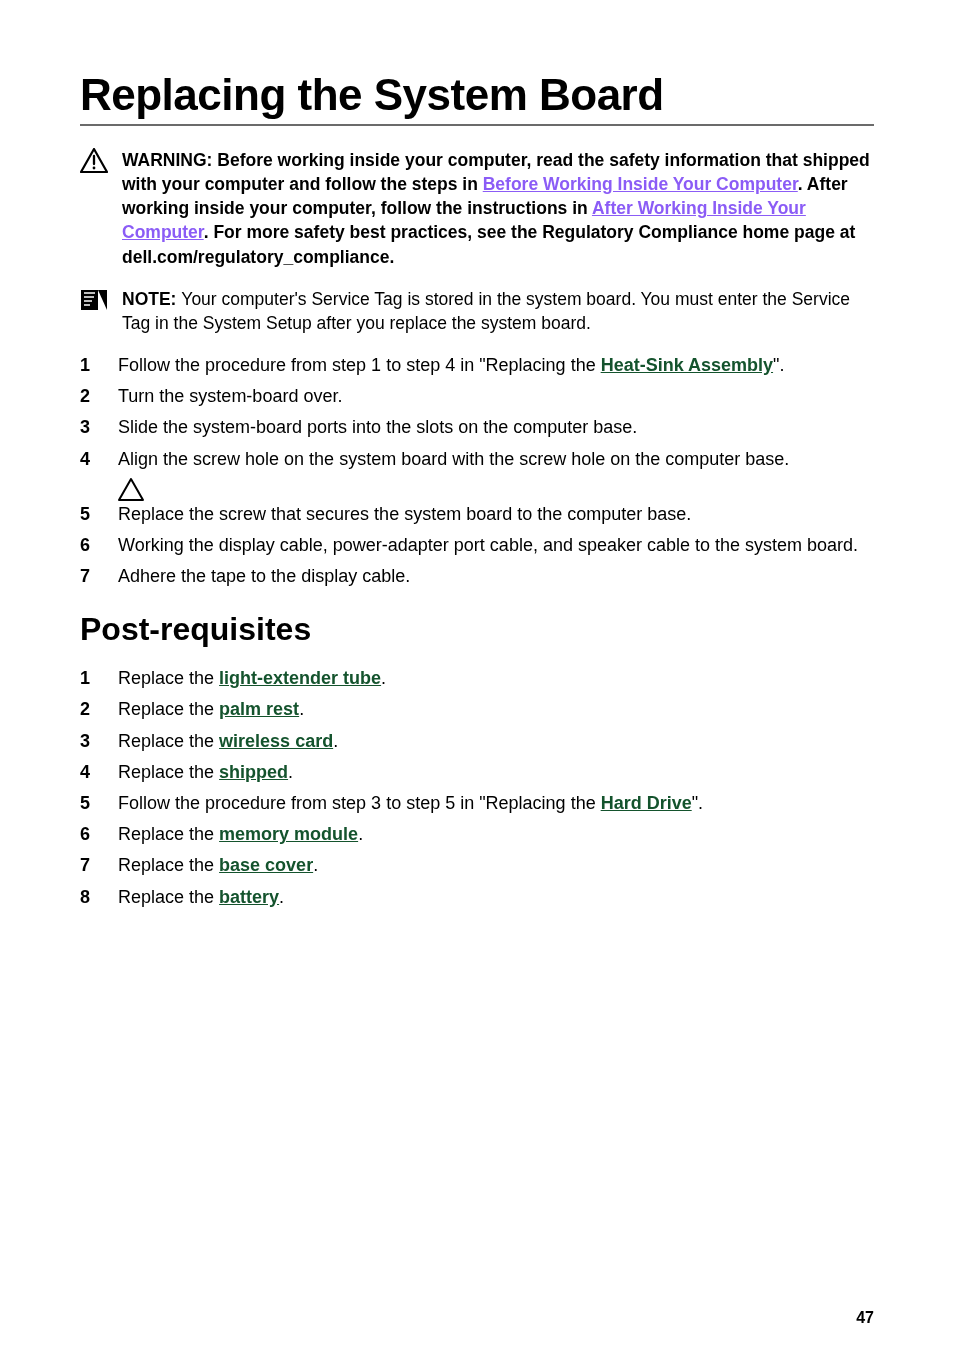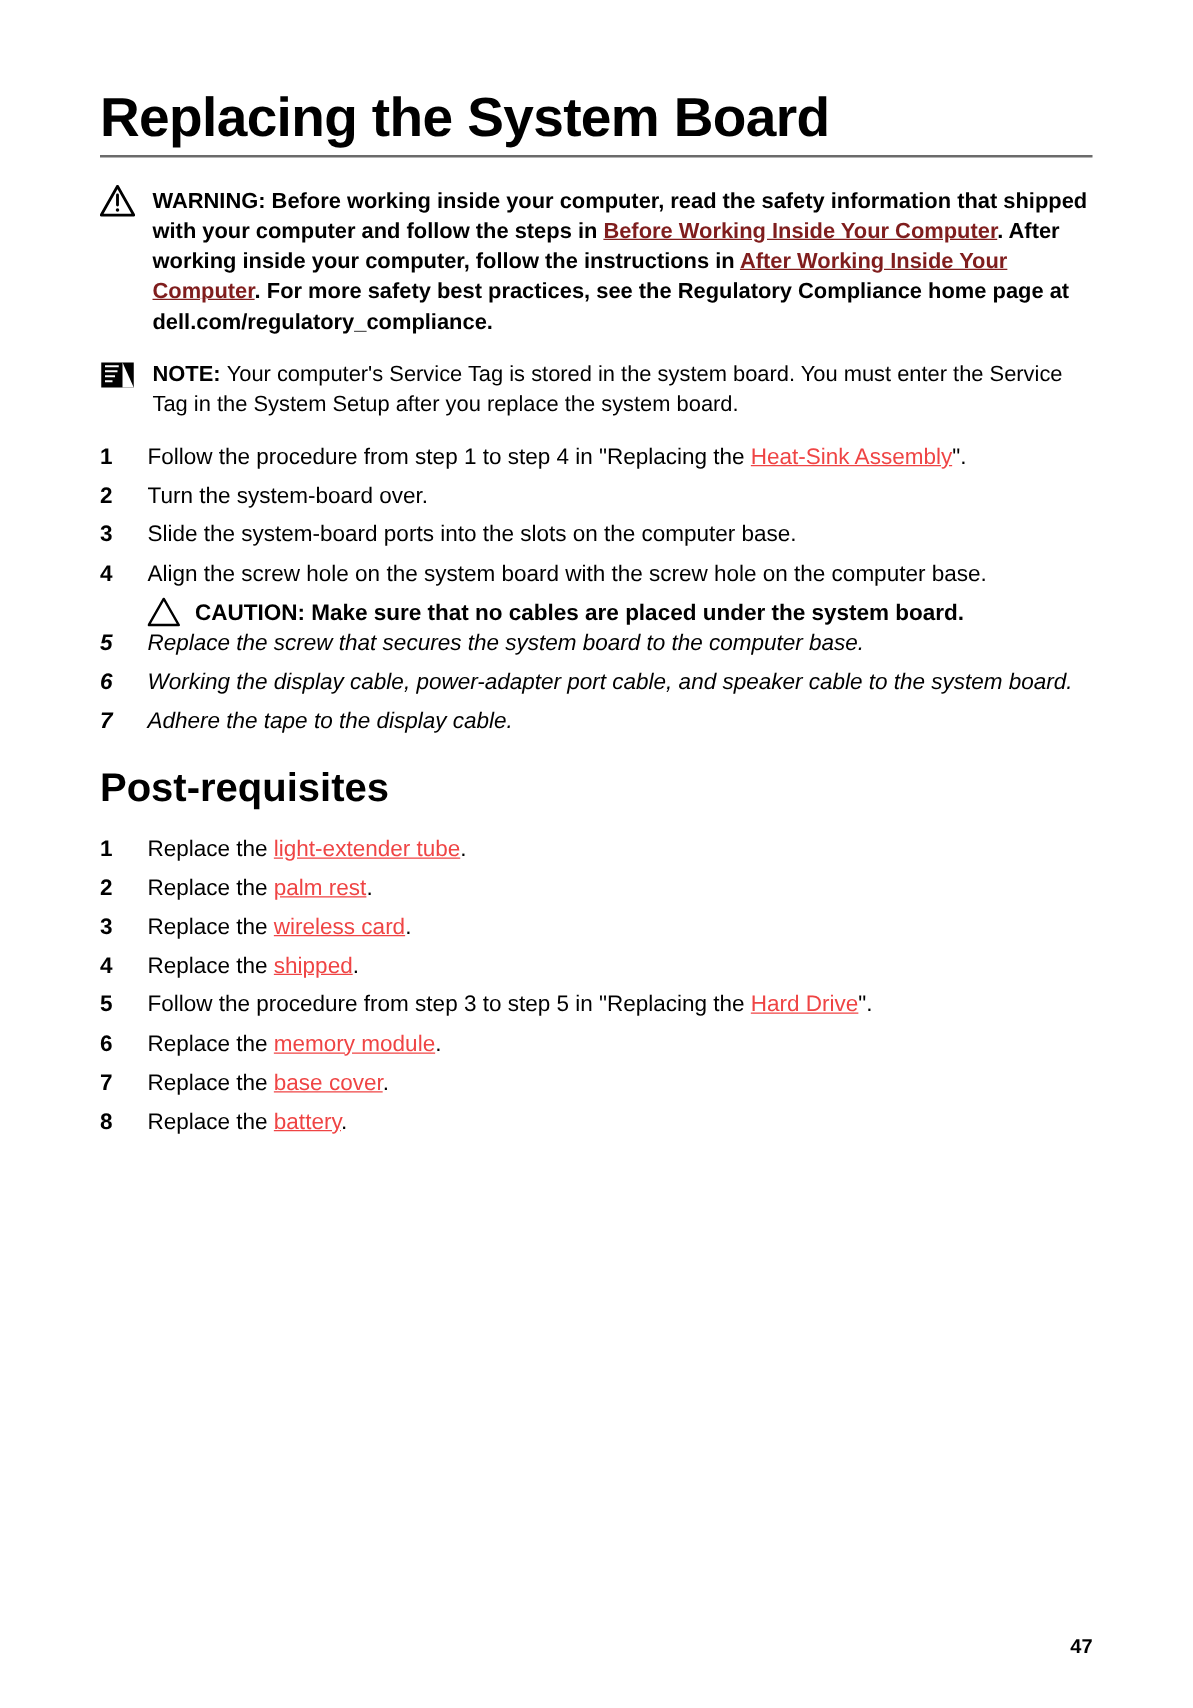--- a/index.html
+++ b/index.html
@@ -39,28 +39,28 @@
   }
   .admon-text {
     font-size: 17.5px;
     line-height: 1.38;
     font-weight: 700;
   }
   .admon-text .normal {
     font-weight: 400;
   }
   .link {
-    color: #7f1d1d;
+    color: #8b5cf6;
     text-decoration: underline;
     font-weight: 700;
   }
   .link-thin {
-    color: #ef4444;
+    color: #14532d;
     text-decoration: underline;
-    font-weight: 400;
+    font-weight: 700;
   }
   .h2 {
     font-size: 32px;
     font-weight: 700;
     margin: 22px 0 18px 0;
   }
   ol.procedure {
     list-style: none;
     padding: 0;
     margin: 0;
@@ -157,26 +157,23 @@
         <div class="li-body">Align the screw hole on the system board with the screw hole on the computer base.</div>
       </li>
   </ol>
 
   <div class="caution-inline">
     <div class="c-icon">
       <svg viewBox="0 0 26 24">
           <path d="M13 1 L25 22 L1 22 Z" fill="none" stroke="#000" stroke-width="2" stroke-linejoin="round"></path>
         </svg>
     </div>
-    <div>
-      <span>CAUTION: </span><span>Make sure that no cables are placed under the system board.</span>
-    </div>
   </div>
 
-  <ol class="procedure" start="5" style="counter-reset: step 4; font-style: italic;">
+  <ol class="procedure" start="5" style="counter-reset: step 4;">
     <li>
         <div class="li-body">Replace the screw that secures the system board to the computer base.</div>
       </li>
     <li>
         <div class="li-body">Working the display cable, power-adapter port cable, and speaker cable to the system board.</div>
       </li>
     <li>
         <div class="li-body">Adhere the tape to the display cable.</div>
       </li>
   </ol>

